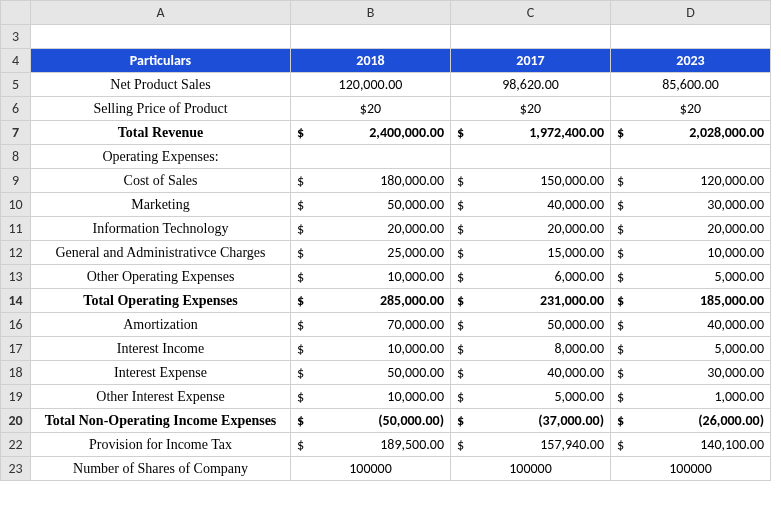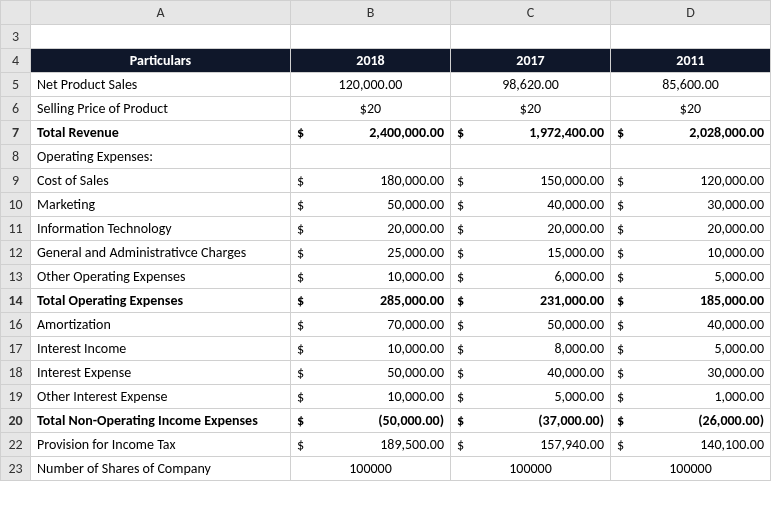--- a/index.html
+++ b/index.html
@@ -23,28 +23,28 @@
     white-space: nowrap;
     overflow: hidden;
   }
   .col-rowhead { width: 30px; background: #e6e6e6; text-align: center; color: #333; }
   .col-colhead { background: #e6e6e6; text-align: center; color: #333; font-weight: normal; }
   .corner { background: #e6e6e6; }
   .col-a { width: 260px; }
   .col-b { width: 160px; }
   .col-c { width: 160px; }
   .col-d { width: 160px; }
-  .header-row td.cell { background: #0f172a; color: #fff; font-weight: bold; text-align: center; }
+  .header-row td.cell { background: #1d4ed8; color: #fff; font-weight: bold; text-align: center; }
   .bold { font-weight: bold; }
   .currency { position: relative; }
   .currency .sym { float: left; }
   .currency .val { float: right; }
   .currency::after { content: ""; display: block; clear: both; }
   .center { text-align: center; }
-  .left { text-align: left; }
+  .left { text-align: center; font-family: Liberation Serif, serif; }
 </style>
 </head>
 <body>
 
 <table class="sheet">
   <tbody>
       <tr>
     <th class="corner col-rowhead"></th>
     <th class="col-colhead col-a">A</th>
     <th class="col-colhead col-b">B</th>
@@ -58,21 +58,21 @@
     <td class="cell col-b"></td>
     <td class="cell col-c"></td>
     <td class="cell col-d"></td>
   </tr>
 
   <tr class="header-row">
     <td class="col-rowhead">4</td>
     <td class="cell col-a">Particulars</td>
     <td class="cell col-b">2018</td>
     <td class="cell col-c">2017</td>
-    <td class="cell col-d">2011</td>
+    <td class="cell col-d">2023</td>
   </tr>
 
   </tbody>
     <tbody id="data-rows">
       <tr>
         <td class="col-rowhead">5</td>
         <td class="cell col-a left">Net Product Sales</td>
         <td class="cell col-b center">120,000.00</td>
         <td class="cell col-c center">98,620.00</td>
         <td class="cell col-d center">85,600.00</td>

